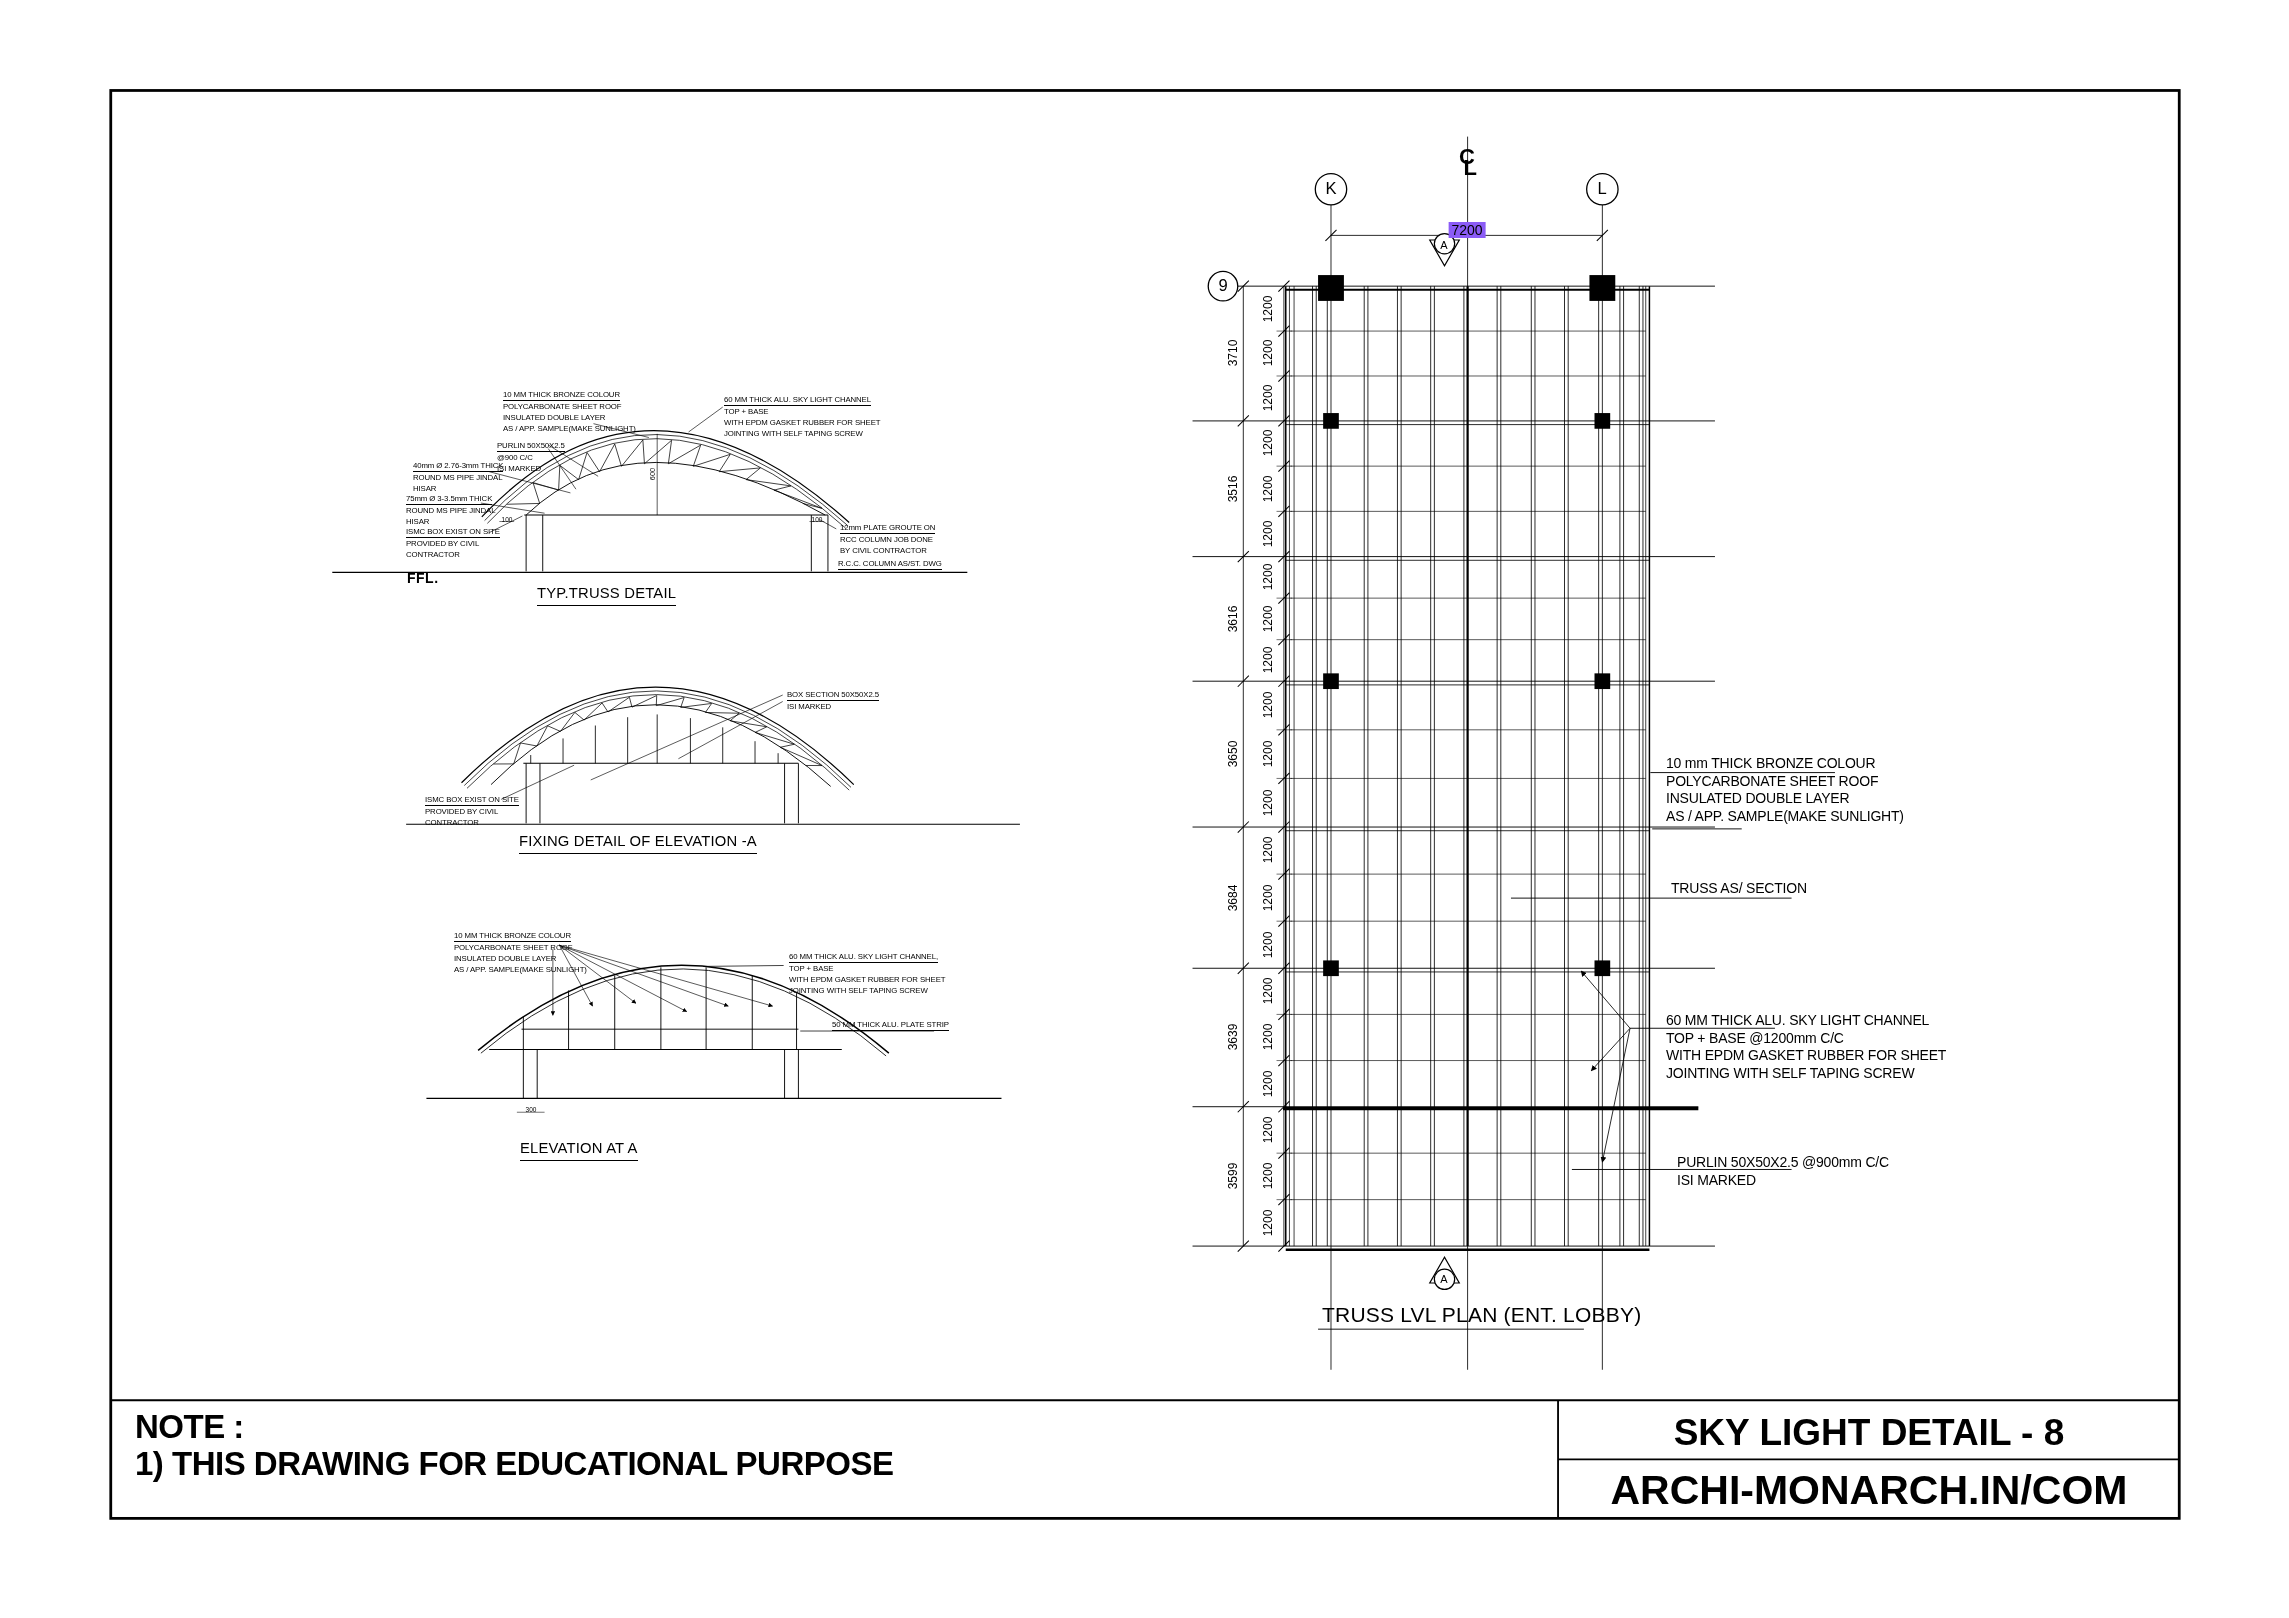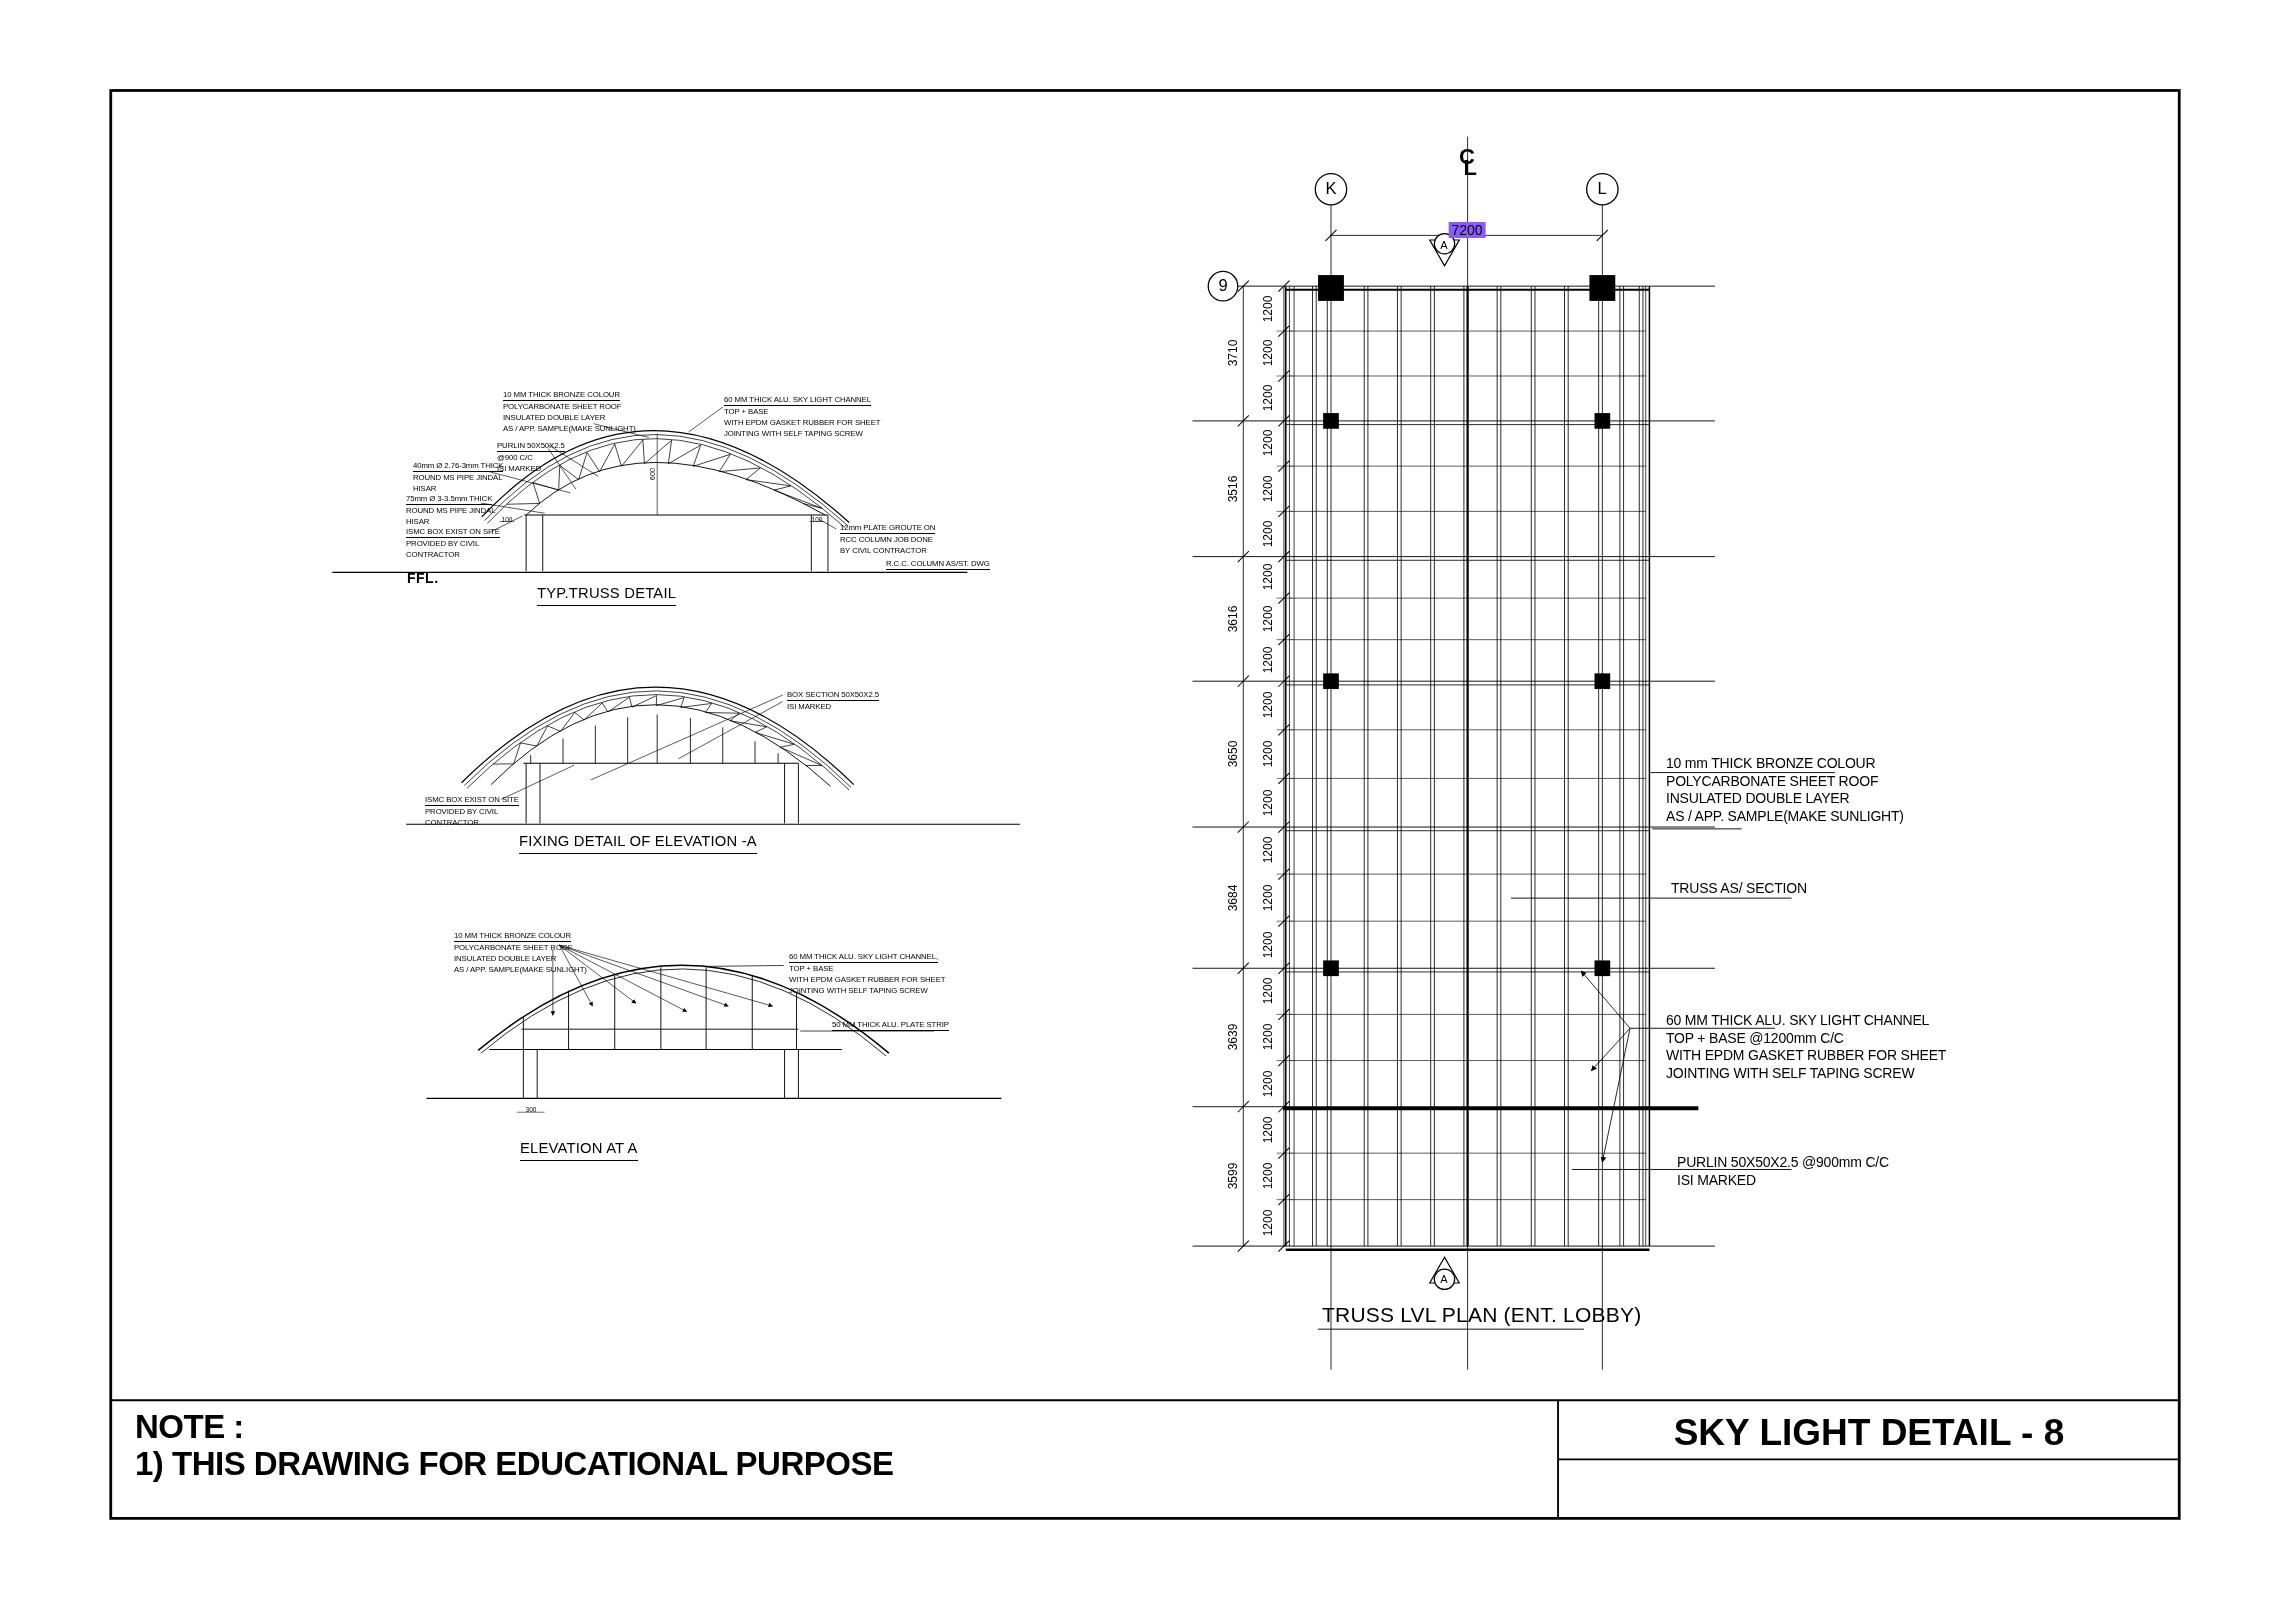--- a/index.html
+++ b/index.html
@@ -284,21 +284,21 @@
     <div class="ul">ISMC BOX EXIST ON SITE</div>
     <div>PROVIDED BY CIVIL</div>
     <div>CONTRACTOR</div>
   </div>
   <div class="n ffl" style="left:407px;top:557px">FFL.</div>
   <div class="n fnote" style="left:840px;top:522px">
     <div class="ul">12mm PLATE GROUTE ON</div>
     <div>RCC COLUMN JOB DONE</div>
     <div>BY CIVIL CONTRACTOR</div>
   </div>
-  <div class="n fnote" style="left:886px;top:558px">
+  <div class="n fnote" style="left:838px;top:558px">
     <div class="ul">R.C.C. COLUMN AS/ST. DWG</div>
   </div>
   <div class="n vdim sm" style="left:652px;top:474px">600</div>
   <div class="n tdim" style="left:507px;top:519px">100</div>
   <div class="n tdim" style="left:817px;top:519px">100</div>
   <div class="n ftitle" style="left:537px;top:585px">TYP.TRUSS DETAIL</div>
 
   <div class="n fnote" style="left:787px;top:689px">
     <div class="ul">BOX SECTION 50X50X2.5</div>
     <div>ISI MARKED</div>
@@ -354,20 +354,21 @@
   </div>
   <div class="n pnote" style="left:1677px;top:1154px">
     <div>PURLIN 50X50X2.5 @900mm C/C</div>
     <div>ISI MARKED</div>
   </div>
   <div class="n ptitle" style="left:1322px;top:1303px">TRUSS LVL PLAN (ENT. LOBBY)</div>
 
   <div class="n tb-note" style="left:135px;top:1408px">NOTE :</div>
   <div class="n tb-note" style="left:135px;top:1445px">1) THIS DRAWING FOR EDUCATIONAL PURPOSE</div>
   <div class="n tb-title" style="left:1559px;top:1412px">SKY LIGHT DETAIL - 8</div>
+  <div class="n tb-brand" style="left:1559px;top:1467px">ARCHI-MONARCH.IN/COM</div>
 
 <div class="n vdim" style="left: 1233px; top: 353px;">3710</div>
     <div class="n vdim" style="left: 1233px; top: 489px;">3516</div>
     <div class="n vdim" style="left: 1233px; top: 619px;">3616</div>
     <div class="n vdim" style="left: 1233px; top: 754px;">3650</div>
     <div class="n vdim" style="left: 1233px; top: 898px;">3684</div>
     <div class="n vdim" style="left: 1233px; top: 1037px;">3639</div>
     <div class="n vdim" style="left: 1233px; top: 1176px;">3599</div>
     <div class="n vdim" style="left: 1268px; top: 309px;">1200</div>
     <div class="n vdim" style="left: 1268px; top: 353px;">1200</div>

